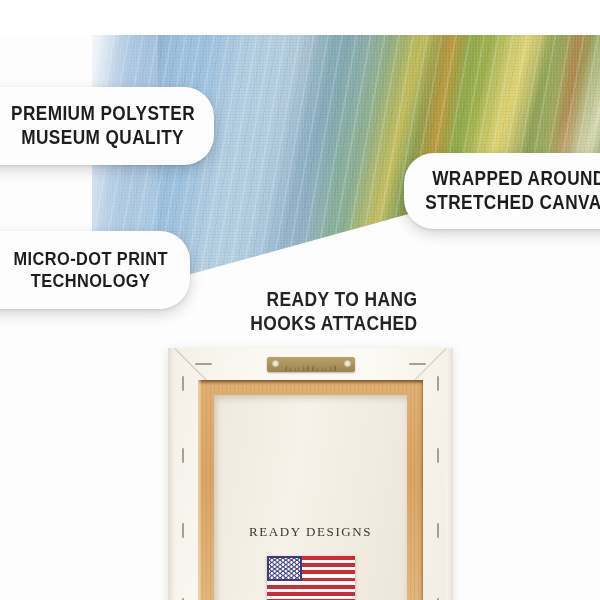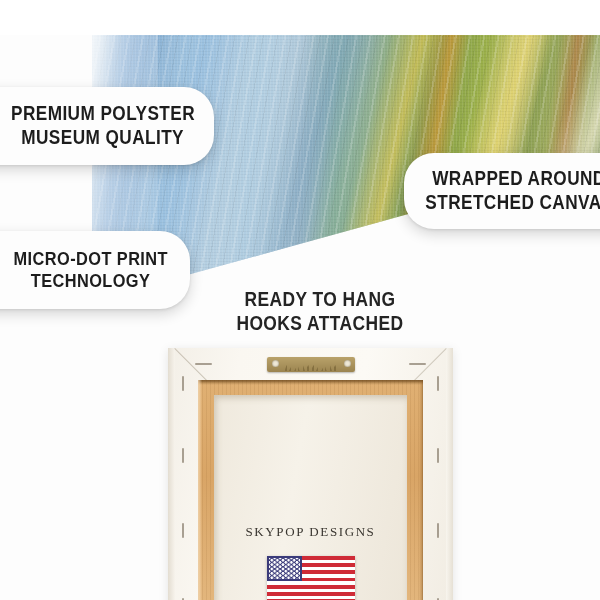--- a/index.html
+++ b/index.html
@@ -94,21 +94,21 @@
   }
   #badge-microdot{
     left:-34px;top:196px;width:198px;height:78px;
     border-radius:0 30px 30px 0;
     font-size:19px;padding-left:26px;
   }
 
   
   #ready-caption{
     position:absolute;left:208px;top:252px;width:224px;z-index:11;
-    text-align:center;color:#242424;font-weight:700;font-size:20px;
+    text-align:right;color:#242424;font-weight:700;font-size:20px;
     line-height:1.22;letter-spacing:.5px;
   }
   #ready-caption .ln{display:block;white-space:nowrap;transform:scaleX(.87);}
 
   
   .canvas-back{
     position:absolute;left:168px;top:313px;width:285px;height:287px;z-index:6;
     background:linear-gradient(100deg,#f3efe7 0%,#faf7f1 22%,#fcfaf5 60%,#f1ece2 100%);
     box-shadow:0 2px 10px rgba(0,0,0,.10);
   }
@@ -251,21 +251,21 @@
     <span class="staple h" style="right:27px;top:15px;"></span>
     <span class="staple v" style="left:14px;top:28px;"></span>
     <span class="staple v" style="left:14px;top:100px;"></span>
     <span class="staple v" style="left:14px;top:175px;"></span>
     <span class="staple v" style="left:14px;top:250px;"></span>
     <span class="staple v" style="right:14px;top:28px;"></span>
     <span class="staple v" style="right:14px;top:100px;"></span>
     <span class="staple v" style="right:14px;top:175px;"></span>
     <span class="staple v" style="right:14px;top:250px;"></span>
 
-    <div class="brand">SKYPOP DESIGNS</div>
+    <div class="brand">READY DESIGNS</div>
 
     <div class="flag">
       <span class="canton">
         <span class="stars"></span>
       </span>
     </div>
   </div>
 
 </div>
 

